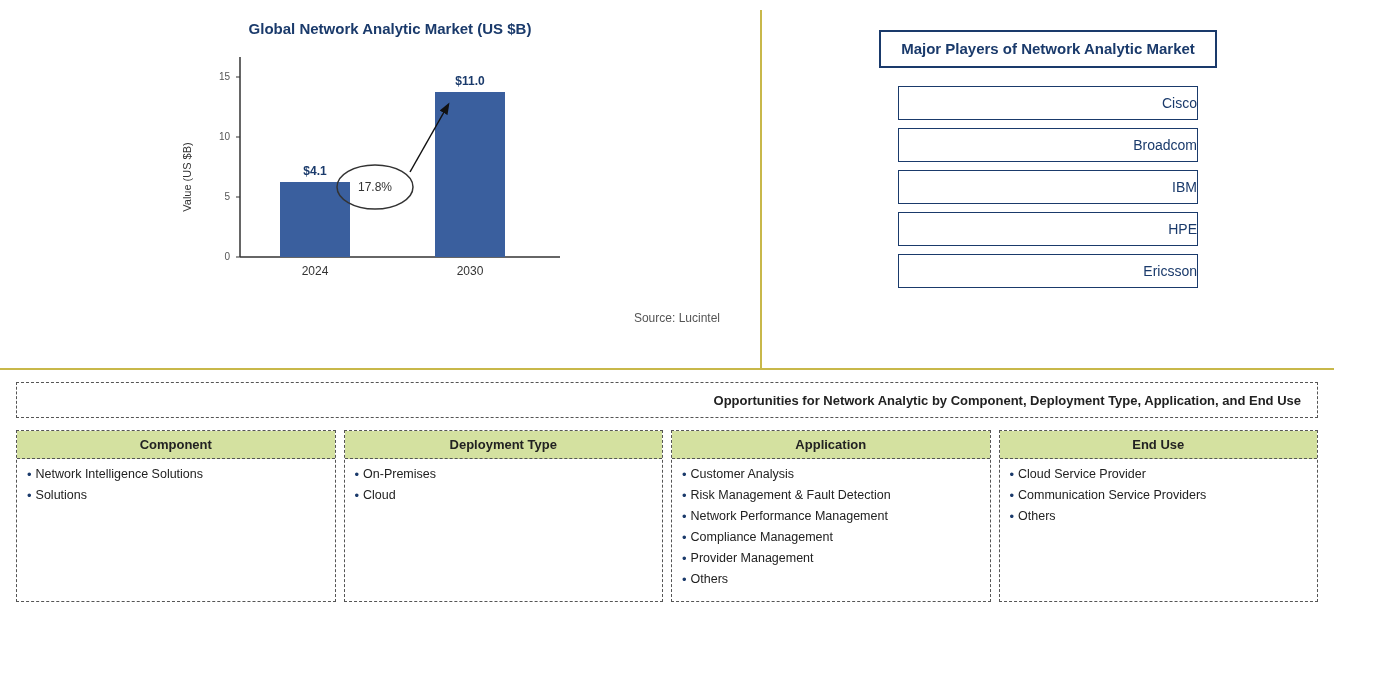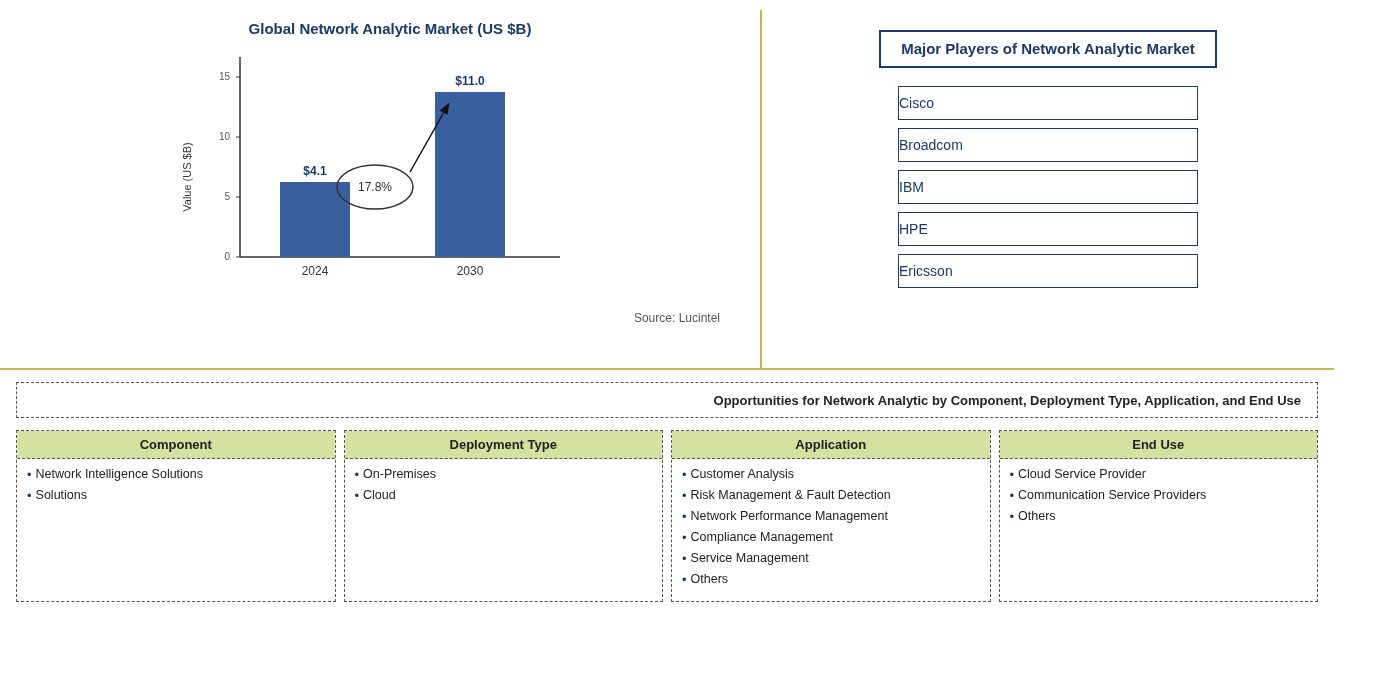--- a/index.html
+++ b/index.html
@@ -104,21 +104,21 @@
     .players-box-title {
       font-size: 15px;
       font-weight: bold;
       color: #1a3a6b;
     }
 
     .player-item {
       border: 1px solid #1a3a6b;
       padding: 8px 0;
       width: 300px;
-      text-align: left;
+      text-align: right;
       margin-bottom: 8px;
       font-size: 14px;
       color: #1a3a6b;
     }
 
     
     .bottom-section {
       width: 100%;
       padding: 12px 16px 12px 16px;
     }
@@ -298,21 +298,21 @@
           <div class="column-item">
             <span class="bullet">•</span>
             <span>Network Performance Management</span>
           </div>
           <div class="column-item">
             <span class="bullet">•</span>
             <span>Compliance Management</span>
           </div>
           <div class="column-item">
             <span class="bullet">•</span>
-            <span>Service Management</span>
+            <span>Provider Management</span>
           </div>
           <div class="column-item">
             <span class="bullet">•</span>
             <span>Others</span>
           </div>
         </div>
       </div>
 
       <div class="column">
         <div class="column-header">End Use</div>

